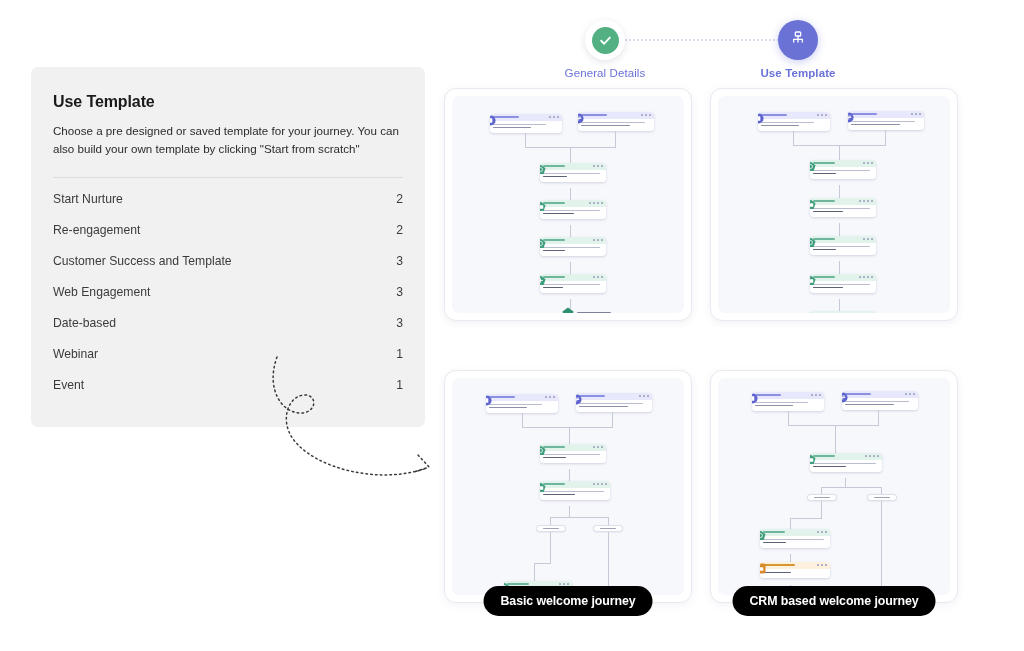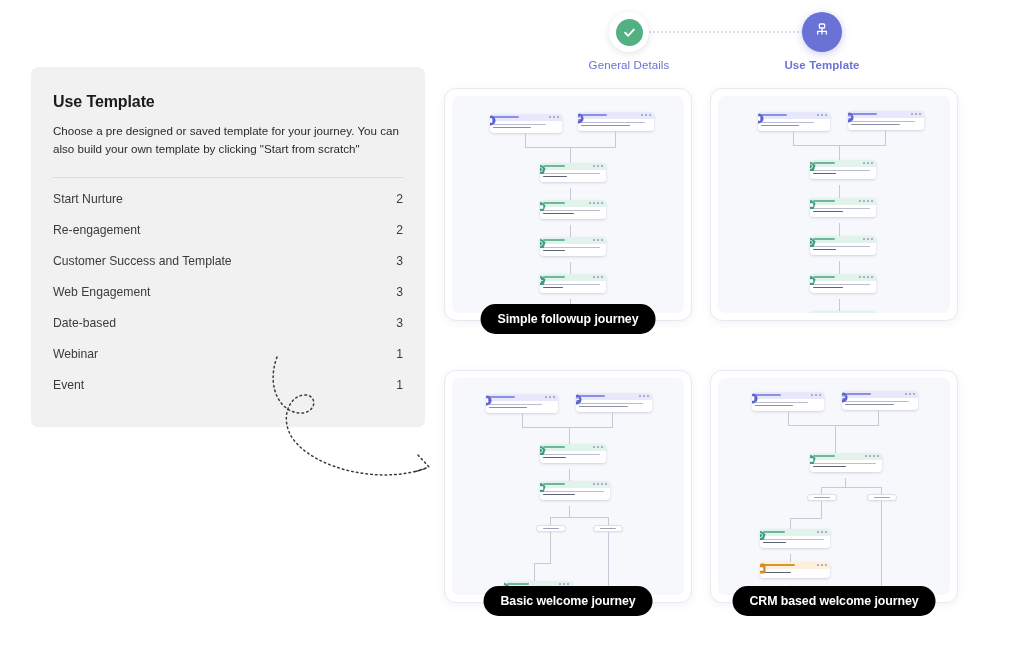--- a/index.html
+++ b/index.html
@@ -6,21 +6,21 @@
   html, body {
     margin: 0; padding: 0;
     width: 1024px; height: 651px;
     background: #ffffff;
     font-family: "Liberation Sans", "DejaVu Sans", sans-serif;
     overflow: hidden;
   }
   .page { position: relative; width: 1024px; height: 651px; background: #fff; }
 
   
-  .stepper { position: absolute; left: 560px; top: 12px; width: 300px; height: 62px; margin-left: 24px; }
+  .stepper { position: absolute; left: 560px; top: 20px; width: 300px; height: 62px; }
   .step { position: absolute; top: 0; width: 110px; text-align: center; }
   .step.s1 { left: -10px; }
   .step.s2 { left: 183px; }
   .step-bubble {
     width: 40px; height: 40px; margin: 0 auto; border-radius: 50%;
     background: #ffffff; display: flex; align-items: center; justify-content: center;
     box-shadow: 0 2px 7px rgba(50,50,93,.13);
   }
   .step-dot { width: 27px; height: 27px; border-radius: 50%; display: flex; align-items: center; justify-content: center; }
   .step-dot.done { background: #52b083; }
@@ -330,21 +330,20 @@
           </div>
         </div>
         <div class="conn" style="left:118px; top:203px; width:1px; height:10px;"></div>
         <div class="endnode" style="left:110px; top:211px;">
           <svg width="12" height="12" viewBox="0 0 24 24">
               <path d="M12 1 23 9 19 22 5 22 1 9z" fill="#2e8f6e"></path>
             </svg>
           <span class="lbl"></span>
         </div>
       </div>
-      <div class="tlabel">Simple followup  journey</div>
     </div>
 
     <div class="tcard c1">
       <div class="thumb">
         <div class="node purple" style="left:40px; top:16px; width:72px;">
           <div class="node-head">
               <div class="node-title"></div>
               <div class="node-acts">
                 <i></i>
                 <i></i>

